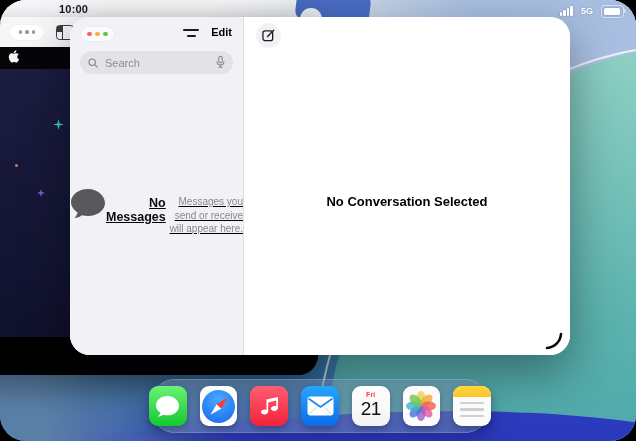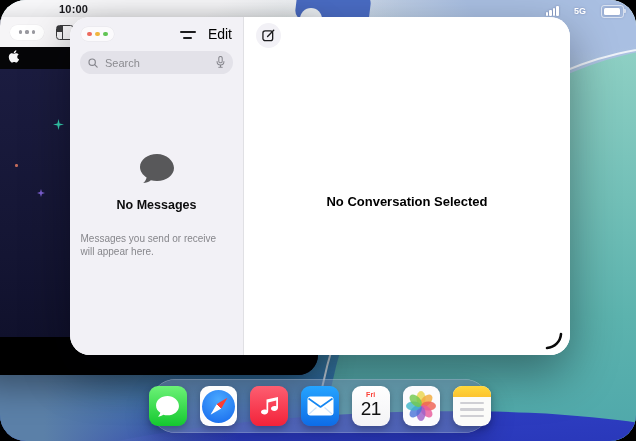--- a/index.html
+++ b/index.html
@@ -11,21 +11,21 @@
   .wp-periwinkle{position:absolute;right:-140px;top:-120px;width:480px;height:260px;background:radial-gradient(ellipse at 60% 40%,#a9bfe2 30%,rgba(169,191,226,0) 75%);}
   .wp-bluepatch{position:absolute;left:296px;top:-10px;width:74px;height:34px;background:#4a6cc4;border-radius:10px;transform:rotate(7deg);}
   .wp-whitedot{position:absolute;left:300px;top:8px;width:22px;height:22px;border-radius:50%;background:#eef2f6;}
   .wp-arc{position:absolute;left:310px;top:44px;width:760px;height:900px;border:2px solid rgba(255,255,255,.8);border-radius:50%;}
   .wp-teal{position:absolute;left:320px;top:46px;width:760px;height:900px;border-radius:50%;background:linear-gradient(180deg,#8fd0c4 0%,#5cb3ae 30%,#3f9aa6 60%);}
   .wp-deepblue{position:absolute;left:-30px;top:398px;width:760px;height:220px;background:linear-gradient(180deg,#2e3ec2,#16209a);border-radius:50% 50% 0 0/70px 70px 0 0;transform:rotate(-3deg);transform-origin:90% 0;}
   .wp-steel{position:absolute;left:-40px;top:365px;width:280px;height:110px;background:linear-gradient(90deg,#5b80a8 30%,rgba(91,128,168,0) 100%);}
 
   
   .time{position:absolute;left:12px;top:3px;font-size:11px;font-weight:bold;color:#16161a;letter-spacing:.2px;margin-left:47px;}
-  .status-right{position:absolute;right:12px;top:5px;display:flex;align-items:center;gap:15px;filter:drop-shadow(0 0 1px rgba(0,0,60,.25));}
+  .status-right{position:absolute;right:12px;top:5px;display:flex;align-items:center;gap:8px;filter:drop-shadow(0 0 1px rgba(0,0,60,.25));}
   .bars{display:flex;align-items:flex-end;gap:1px;}
   .bars i{display:block;width:2.5px;background:#fff;border-radius:1px;}
   .net{font-size:9px;font-weight:bold;color:#fff;}
   .battery{position:relative;width:21px;height:10.5px;border:1px solid rgba(255,255,255,.6);border-radius:3px;}
   .battery .lvl{position:absolute;left:1.5px;top:1.5px;bottom:1.5px;width:78%;background:#fff;border-radius:1.5px;}
   .battery .nub{position:absolute;right:-3px;top:3px;width:1.8px;height:4px;background:rgba(255,255,255,.6);border-radius:0 1px 1px 0;}
 
   
   .bgwin{position:absolute;left:-26px;top:17px;width:344px;height:358px;border-radius:20px;background:#131434;box-shadow:0 12px 34px rgba(0,0,0,.38);overflow:hidden;}
   .bg-toolbar{height:30px;background:#f6f5f7;display:flex;align-items:center;padding-left:36px;gap:12px;}
@@ -40,25 +40,25 @@
   .bg-title{position:absolute;left:131px;top:1px;color:#f4f4f6;font-weight:bold;font-size:16.5px;letter-spacing:-.2px;white-space:nowrap;}
 
   
   .msgwin{position:absolute;left:70px;top:17px;width:500px;height:338px;border-radius:20px;background:#fff;box-shadow:0 18px 48px rgba(0,0,10,.4);display:flex;overflow:hidden;}
   .sidebar{position:relative;width:173px;background:#f2f1f6;border-right:1px solid rgba(0,0,0,.07);display:flex;flex-direction:column;}
   .traffic{position:absolute;left:11px;top:10px;width:33px;height:14px;border-radius:8px;background:#fbfafc;box-shadow:0 0 0 .5px rgba(0,0,0,.05);display:flex;align-items:center;justify-content:center;gap:3.2px;cursor:pointer;}
   .traffic i{width:4.6px;height:4.6px;border-radius:50%;}
   .side-tools{position:absolute;right:11px;top:9px;display:flex;align-items:center;gap:12px;}
   .filter-ic{display:flex;flex-direction:column;align-items:center;gap:3.5px;padding-top:2px;}
   .filter-ic i{display:block;height:1.8px;border-radius:1px;background:#1c1c1e;}
-  .edit{font-size:14px;font-weight:normal;color:#000;}
+  .edit{font-size:11px;font-weight:bold;color:#000;}
   .searchbar{margin:34px 10px 0;height:23px;border-radius:12px;background:#e3e2e9;display:flex;align-items:center;padding:0 8px;gap:5px;}
   .searchbar input{flex:1;border:0;background:transparent;outline:none;font-size:11px;color:#333;font-family:"Liberation Sans",sans-serif;min-width:0;}
   .searchbar input::placeholder{color:#8b8b90;}
-  .side-empty{flex:1;display:flex;flex-direction:column;align-items:center;justify-content:center;text-align:left;padding-bottom:18px;}
+  .side-empty{flex:1;display:flex;flex-direction:row;align-items:center;justify-content:center;text-align:right;padding-bottom:18px;text-decoration:underline;}
   .ne-title{margin-top:9px;font-size:12.5px;font-weight:bold;color:#0c0c0d;}
   .ne-sub{margin-top:20px;width:152px;font-size:10px;line-height:1.35;color:#86868b;}
   .mainpane{position:relative;flex:1;background:#fff;padding-left:39px;}
   .compose{position:absolute;left:12px;top:6px;width:25px;height:25px;border-radius:50%;background:#f2f1f6;display:grid;place-items:center;cursor:pointer;}
   .no-convo{position:absolute;left:0;right:0;top:177px;text-align:center;font-size:13px;font-weight:bold;color:#000;}
   .resize{position:absolute;right:7px;bottom:5px;width:22px;height:22px;cursor:nwse-resize;}
 
   
   .dock{position:absolute;left:149px;top:379px;width:342px;height:54px;border-radius:27px;background:rgba(112,136,170,.5);box-shadow:inset 0 0 0 .6px rgba(255,255,255,.35),0 10px 24px rgba(0,0,40,.25);display:flex;align-items:center;justify-content:center;gap:13px;}
   .app{position:relative;width:40px;height:40px;border-radius:9px;overflow:hidden;box-shadow:0 3px 7px rgba(0,0,20,.28);cursor:pointer;}

